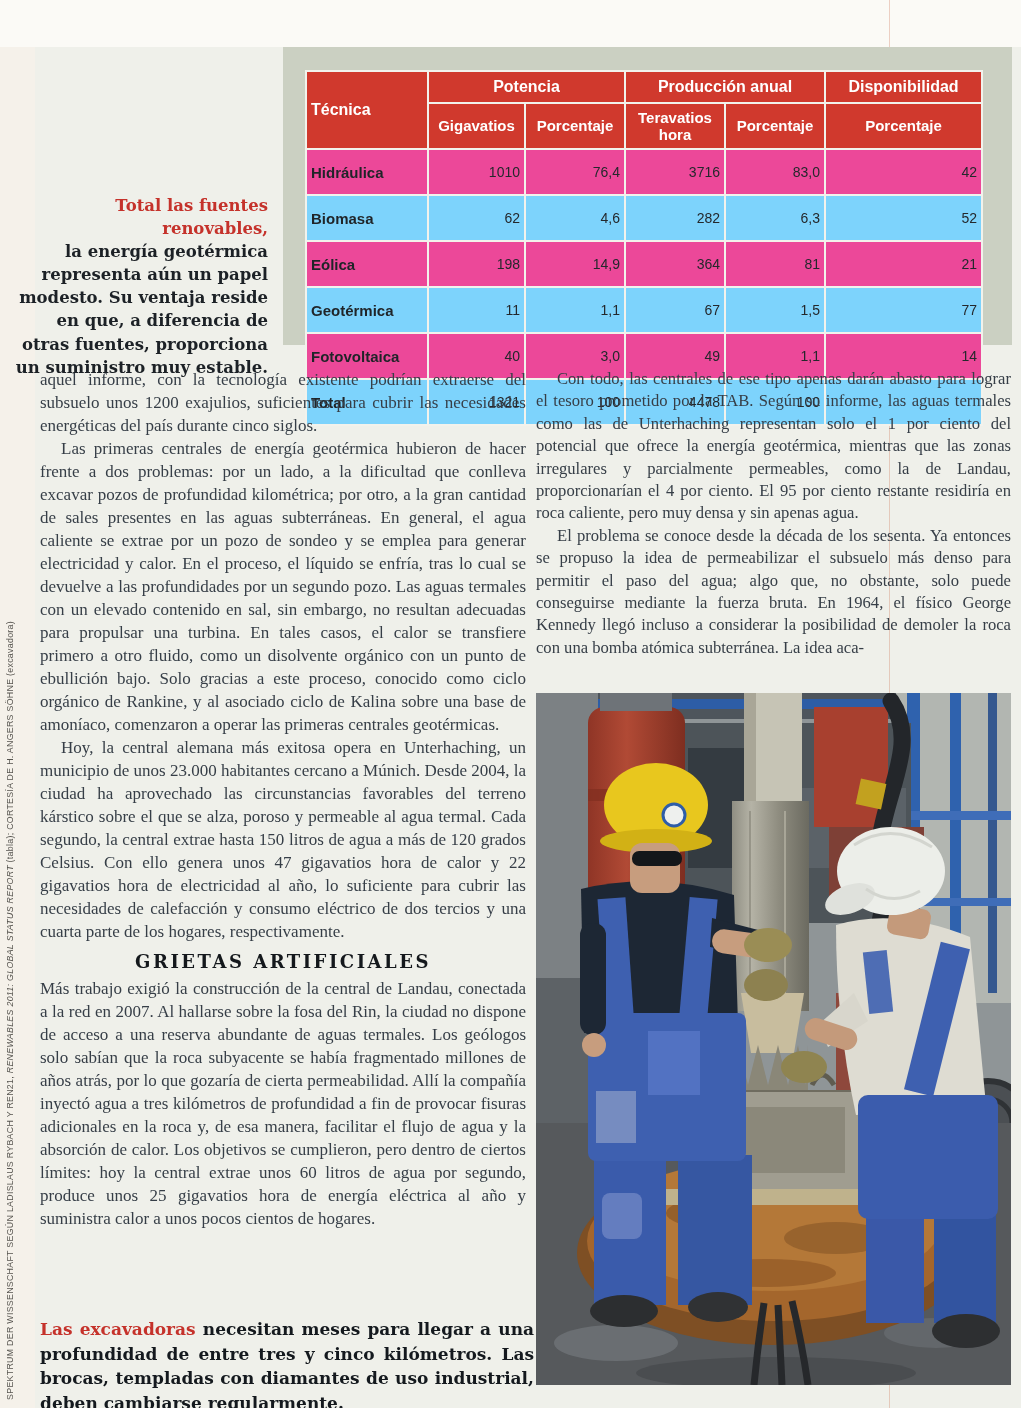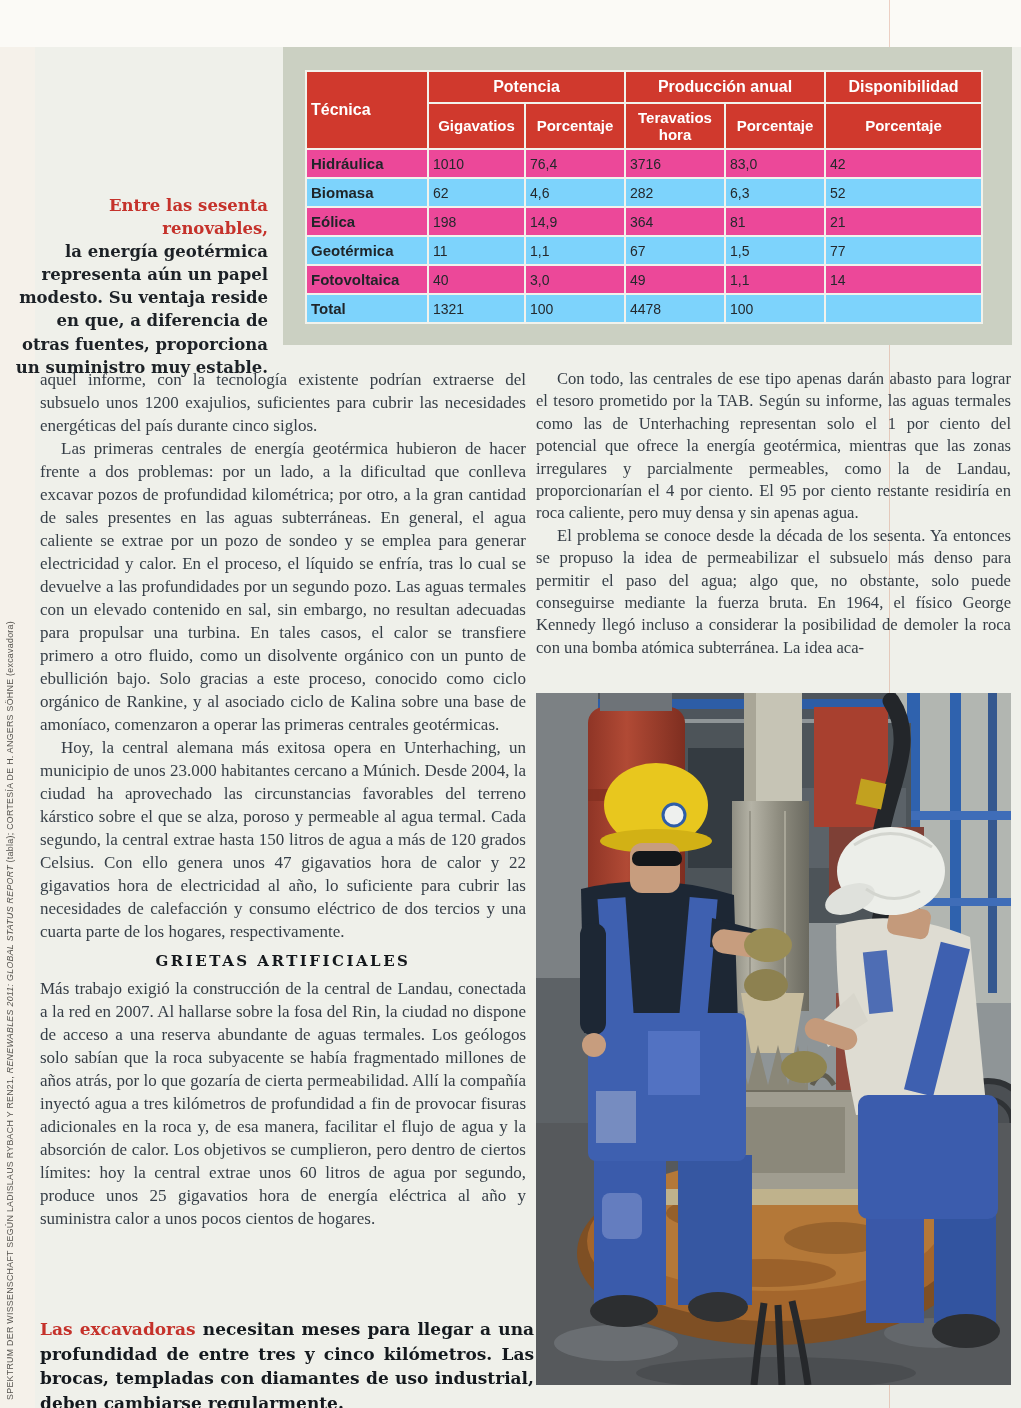--- a/index.html
+++ b/index.html
@@ -15,21 +15,21 @@
   .table-panel{position:absolute;left:283px;top:47px;width:729px;height:298px;background:#cbd0c2;}
   table.datatable{
     position:absolute;left:305px;top:70px;border-collapse:separate;border-spacing:2px;
     background:#f2f2ec; font-family:"Liberation Sans", sans-serif;
   }
   table.datatable th, table.datatable td{padding:0 4px;}
   th.group{background:#d0392d;color:#fff;font-size:16px;font-weight:bold;height:30px;text-align:center;}
   th.corner{background:#d0392d;color:#fff;font-size:16px;font-weight:bold;text-align:left;padding-left:12px;vertical-align:middle;margin-left:48px;}
   th.sub{background:#d0392d;color:#fff;font-size:15px;font-weight:bold;height:44px;text-align:center;line-height:1.15;}
   td.lbl{font-size:15px;font-weight:bold;color:#1f2428;text-align:left;padding-left:12px;height:27px;}
-  td.num{font-size:14px;color:#24282c;text-align:left;height:27px;}
+  td.num{font-size:14px;color:#24282c;text-align:right;height:44px;}
   tr.light td{background:#ec4899;}
   tr.dark td{background:#7dd3fc;}
 
   
   .caption-top{
     position:absolute;left:14px;top:194px;width:254px;text-align:right;
     font-family:"DejaVu Serif", serif;font-weight:bold;font-size:16.5px;line-height:1.4;color:#1c2126;
   }
   .caption-top .lead{display:block;color:#c5322b;}
 
@@ -42,21 +42,21 @@
   .credit .it{font-style:italic;}
 
   
   .col{position:absolute;text-align:justify;color:#363e47;hyphens:auto;}
   .col p{margin:0;}
   .col-left{left:40px;top:368px;width:486px;font-size:17px;line-height:23px;}
   .col-right{left:536px;top:368px;width:475px;font-size:16.6px;line-height:22.4px;}
   .col .indent{text-indent:21px;}
   .sec-heading{
     text-align:center;font-family:"DejaVu Serif", serif;font-weight:bold;
-    font-size:15px;letter-spacing:2.5px;color:#14181c;margin:7px 0 4px 0;
+    font-size:18px;letter-spacing:2.5px;color:#14181c;margin:7px 0 4px 0;
   }
 
   
   .caption-bottom{
     position:absolute;left:40px;top:1317px;width:494px;text-align:justify;
     font-family:"DejaVu Serif", serif;font-weight:bold;font-size:17px;line-height:24.5px;color:#14191e;
   }
   .caption-bottom .lead{color:#c5322b;}
 
   
@@ -139,21 +139,21 @@
       <td class="num">1321</td>
       <td class="num">100</td>
       <td class="num">4478</td>
       <td class="num">100</td>
       <td class="num"></td>
     </tr>
   </tbody>
     </table>
 
   <div class="caption-top">
-    <span class="lead">Entre las sesenta renovables,</span>
+    <span class="lead">Total las fuentes renovables,</span>
     <span>la energía geotérmica representa aún un papel modesto. Su ventaja reside en que, a diferencia de otras fuentes, proporciona un suministro muy estable.</span>
   </div>
 
   <div class="credit">
     <span>SPEKTRUM DER WISSENSCHAFT SEGÚN LADISLAUS RYBACH Y REN21, </span><span class="it">RENEWABLES 2011: GLOBAL STATUS REPORT</span><span> (tabla); CORTESÍA DE H. ANGERS SÖHNE (excavadora)</span>
   </div>
 
   <div class="col col-left">
     <p>aquel informe, con la tecnología existente podrían extraerse del subsuelo unos 1200 exajulios, suficientes para cubrir las necesidades energéticas del país durante cinco siglos.</p>
     <p class="indent">Las primeras centrales de energía geotérmica hubieron de hacer frente a dos problemas: por un lado, a la dificultad que conlleva excavar pozos de profundidad kilométrica; por otro, a la gran cantidad de sales presentes en las aguas subterráneas. En general, el agua caliente se extrae por un pozo de sondeo y se emplea para generar electricidad y calor. En el proceso, el líquido se enfría, tras lo cual se devuelve a las profundidades por un segundo pozo. Las aguas termales con un elevado contenido en sal, sin embargo, no resultan adecuadas para propulsar una turbina. En tales casos, el calor se transfiere primero a otro fluido, como un disolvente orgánico con un punto de ebullición bajo. Solo gracias a este proceso, conocido como ciclo orgánico de Rankine, y al asociado ciclo de Kalina sobre una base de amoníaco, comenzaron a operar las primeras centrales geotérmicas.</p>

